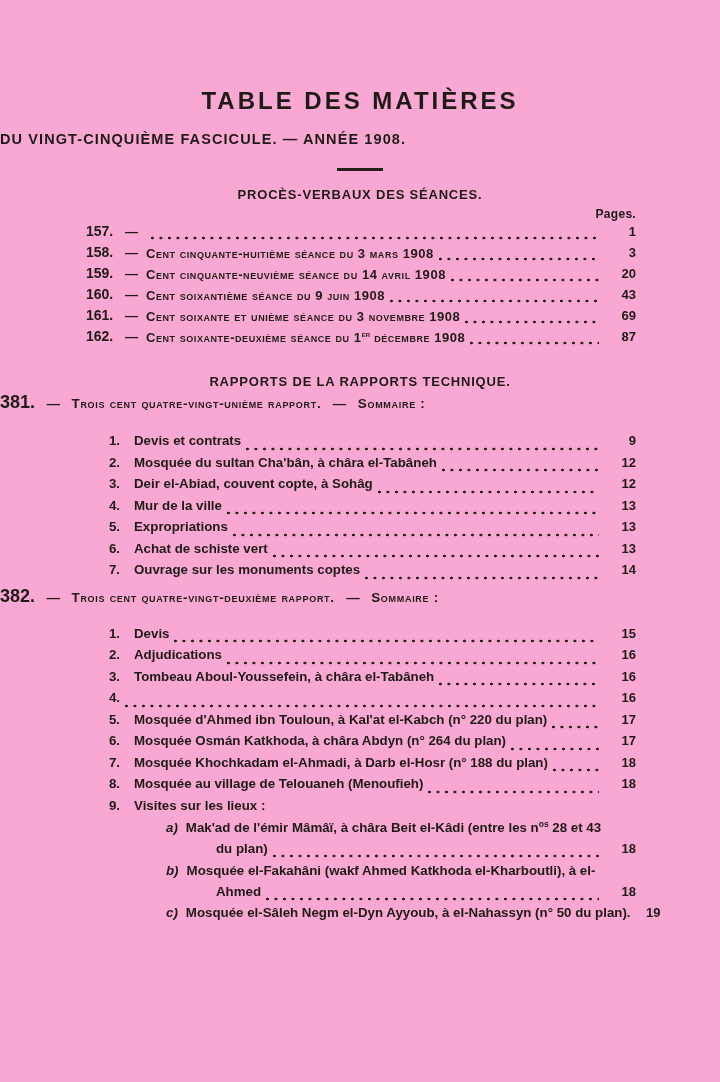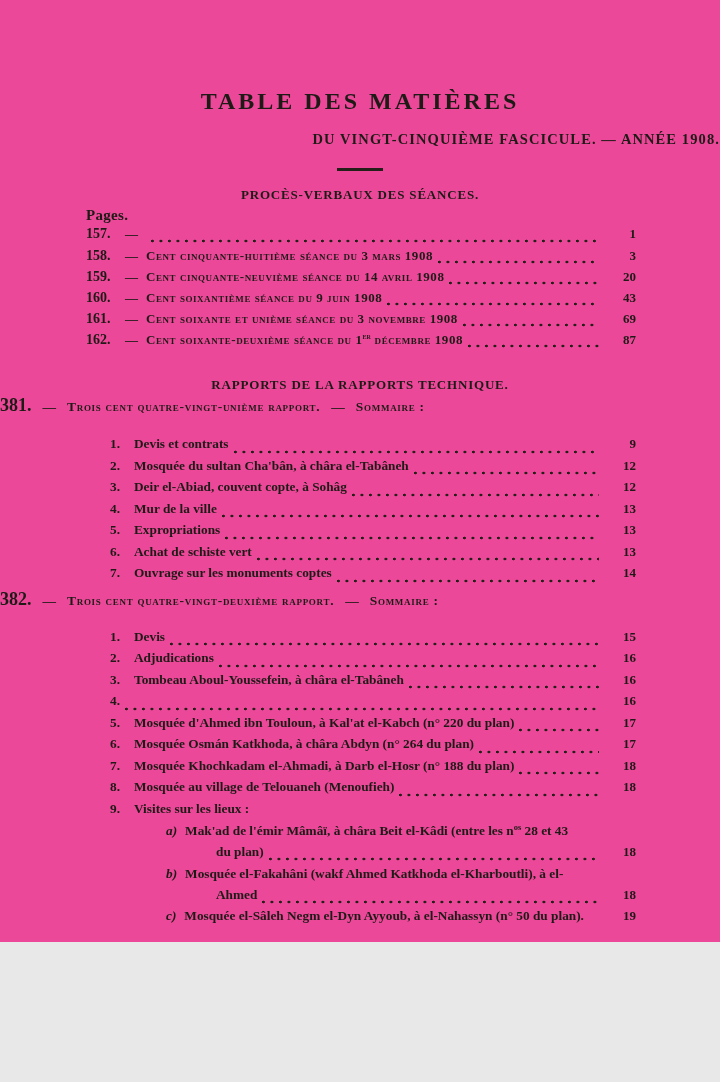--- a/index.html
+++ b/index.html
@@ -1,35 +1,35 @@
 <!DOCTYPE html>
 <html><head>
 <meta charset="utf-8">
 <style>
   html,body { margin:0; padding:0; background:#e8e8e8; }
   .page {
     position:relative;
-    width:720px; height:942px;
+    width:720px; height:1082px;
     margin:0 auto;
-    background:#ec4899;
+    background:#f9a8d4;
     color:#1e1b17;
-    font-family:Liberation Serif, serif;
+    font-family:Liberation Sans, sans-serif;
     overflow:hidden;
     box-sizing:border-box;
   }
   .doc-title {
     padding-top:88px;
     text-align:center;
     font-size:24px; font-weight:bold;
     letter-spacing:3px;
     line-height:26px;
   }
   .doc-subtitle {
     margin-top:17px;
-    text-align:right;
+    text-align:left;
     font-size:14.5px; font-weight:bold;
     letter-spacing:1.1px;
     line-height:17px;
   }
   .title-rule {
     width:46px; height:3px;
     background:#242019;
     margin:20px auto 0;
   }
   .sec-heading {
@@ -37,22 +37,22 @@
     font-size:13px; font-weight:bold;
     letter-spacing:0.8px;
     line-height:16px;
   }
   .sec-heading.seances { margin-top:16px; }
   .sec-heading.rapports { margin-top:25px; }
 
   .content { padding:0 84px 0 86px; }
 
   .pages-label {
-    text-align:left;
-    font-size:15px; font-weight:bold;
+    text-align:right;
+    font-size:12px; font-weight:bold;
     letter-spacing:0.3px;
     margin-top:4px; margin-bottom:2px;
   }
 
   
   .trow {
     display:flex; align-items:baseline;
     height:21px; font-size:13px;
     white-space:nowrap;
   }

